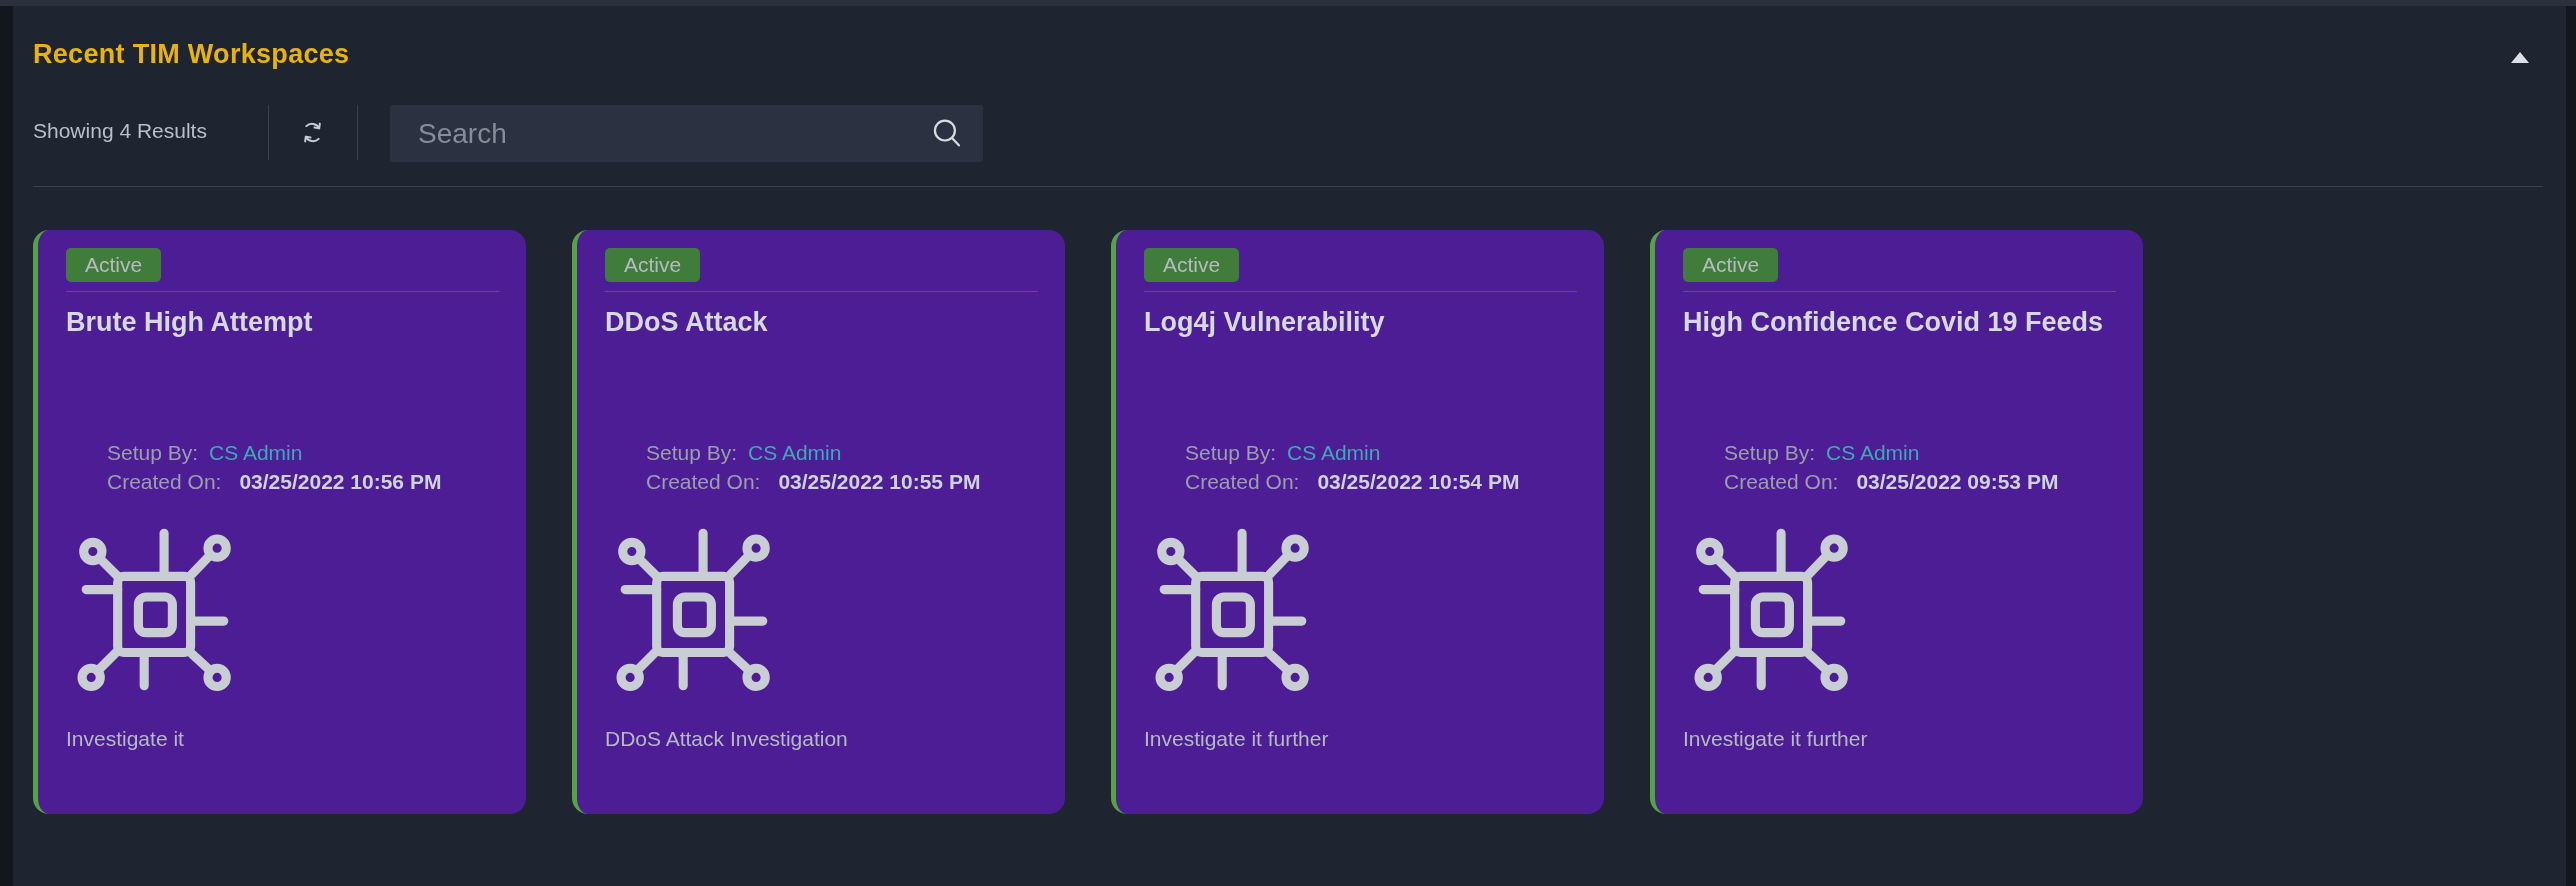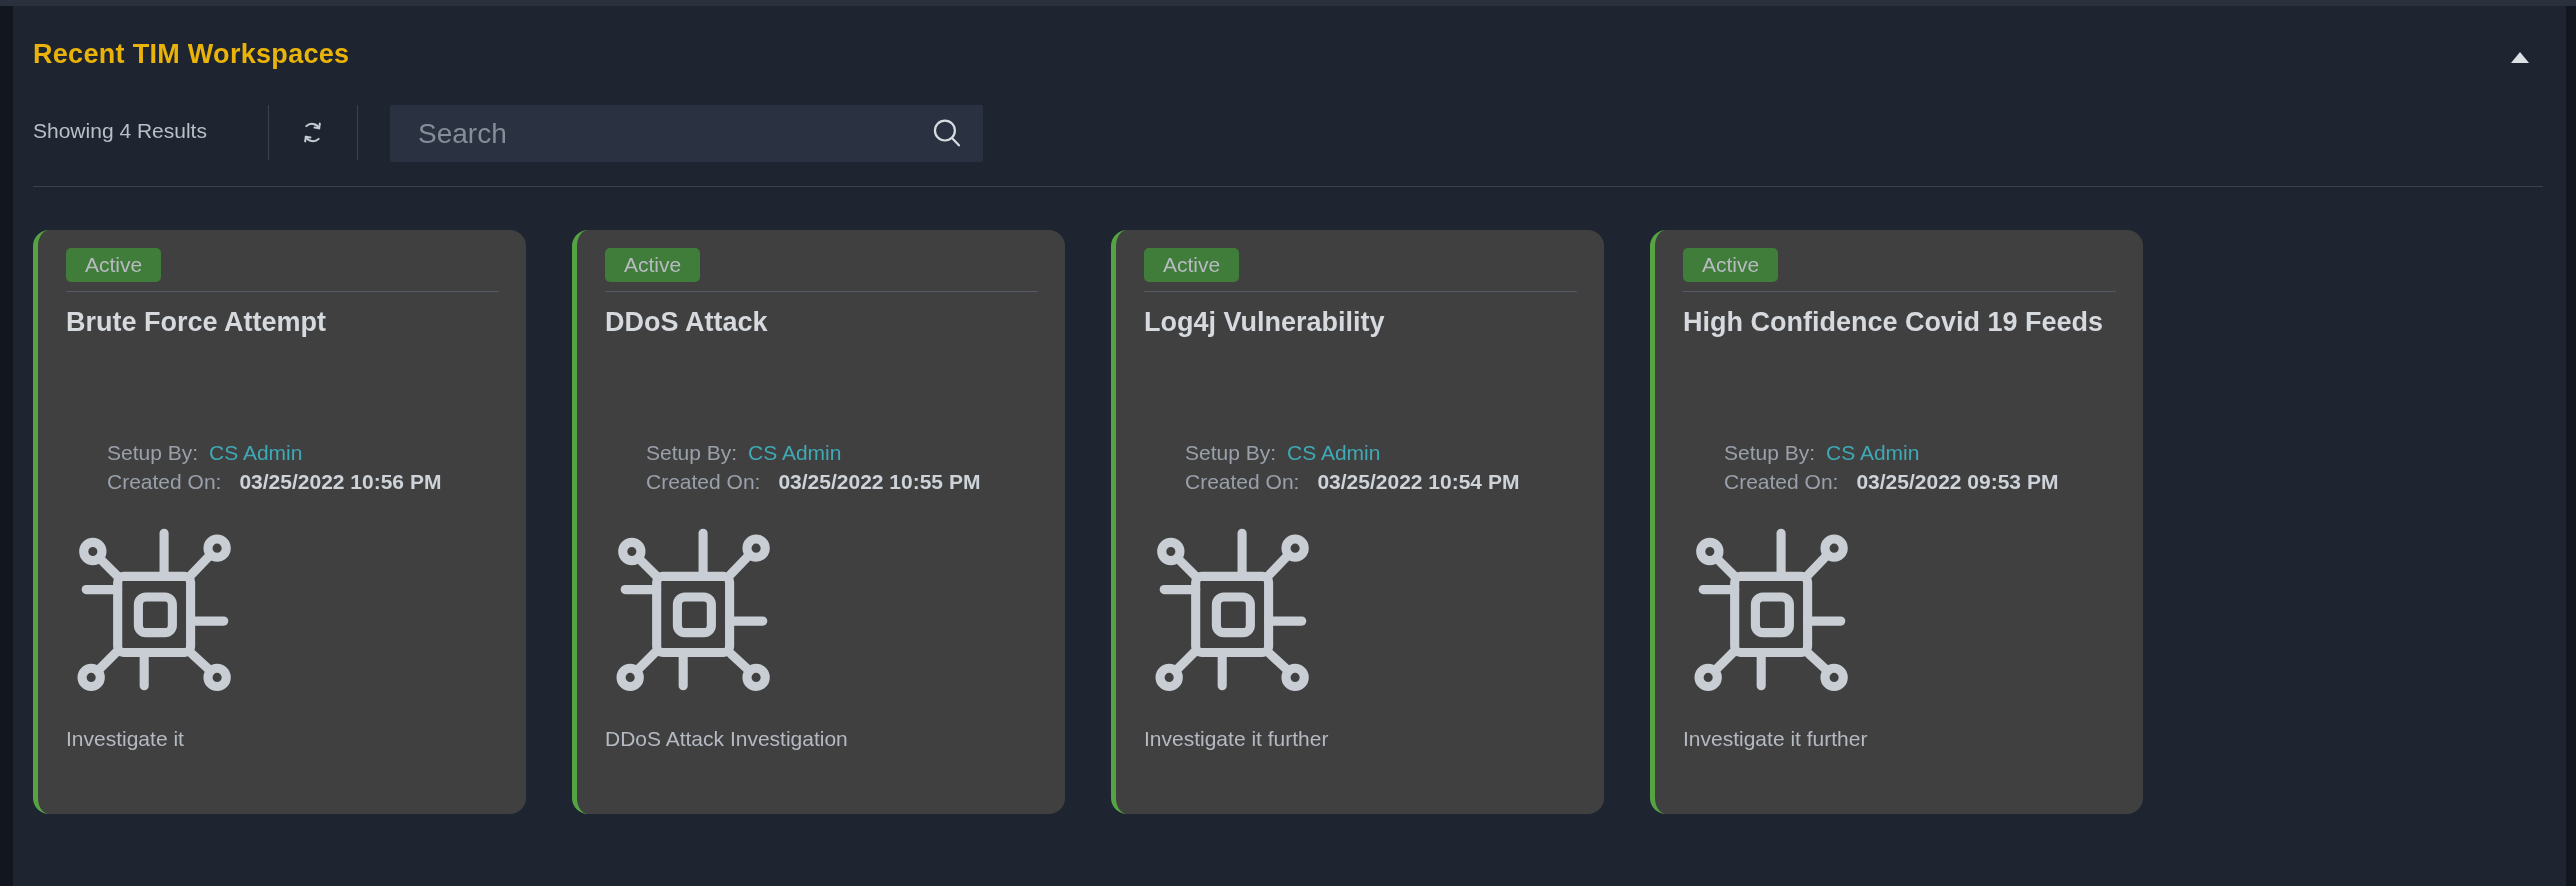--- a/index.html
+++ b/index.html
@@ -67,21 +67,21 @@
     position:absolute; left:20px; right:23px; top:180px; height:1px;
     background:#39404e;
   }
   
   .cards-row {
     position:absolute; left:20px; top:224px;
     display:flex; gap:46px;
   }
   .card {
     position:relative; width:493px; height:584px;
-    background:#404040;
+    background:#4c1d95;
     border-left:5px solid #56a343;
     border-radius:16px;
     cursor:pointer;
   }
   .status-badge {
     position:absolute; left:28px; top:18px;
     display:inline-block; padding:5px 19px;
     background:#407c3a; color:#b7bbc1;
     font-size:21px; border-radius:5px;
   }
@@ -166,21 +166,21 @@
     </svg>
   </div>
 
   <div class="header-rule"></div>
 
   <div class="cards-row">
 
     <article class="card">
       <span class="status-badge">Active</span>
       <div class="card-divider"></div>
-      <h2 class="card-title">Brute Force Attempt</h2>
+      <h2 class="card-title">Brute High Attempt</h2>
       <div class="card-meta">
         <div>
           <span class="meta-label">Setup By:</span><span class="meta-link">CS Admin</span>
         </div>
         <div>
           <span class="meta-label">Created On:</span><span class="meta-value">03/25/2022 10:56 PM</span>
         </div>
       </div>
       <svg class="chip-icon" viewBox="0 0 210 220">
           <use href="#chip-glyph"></use>

